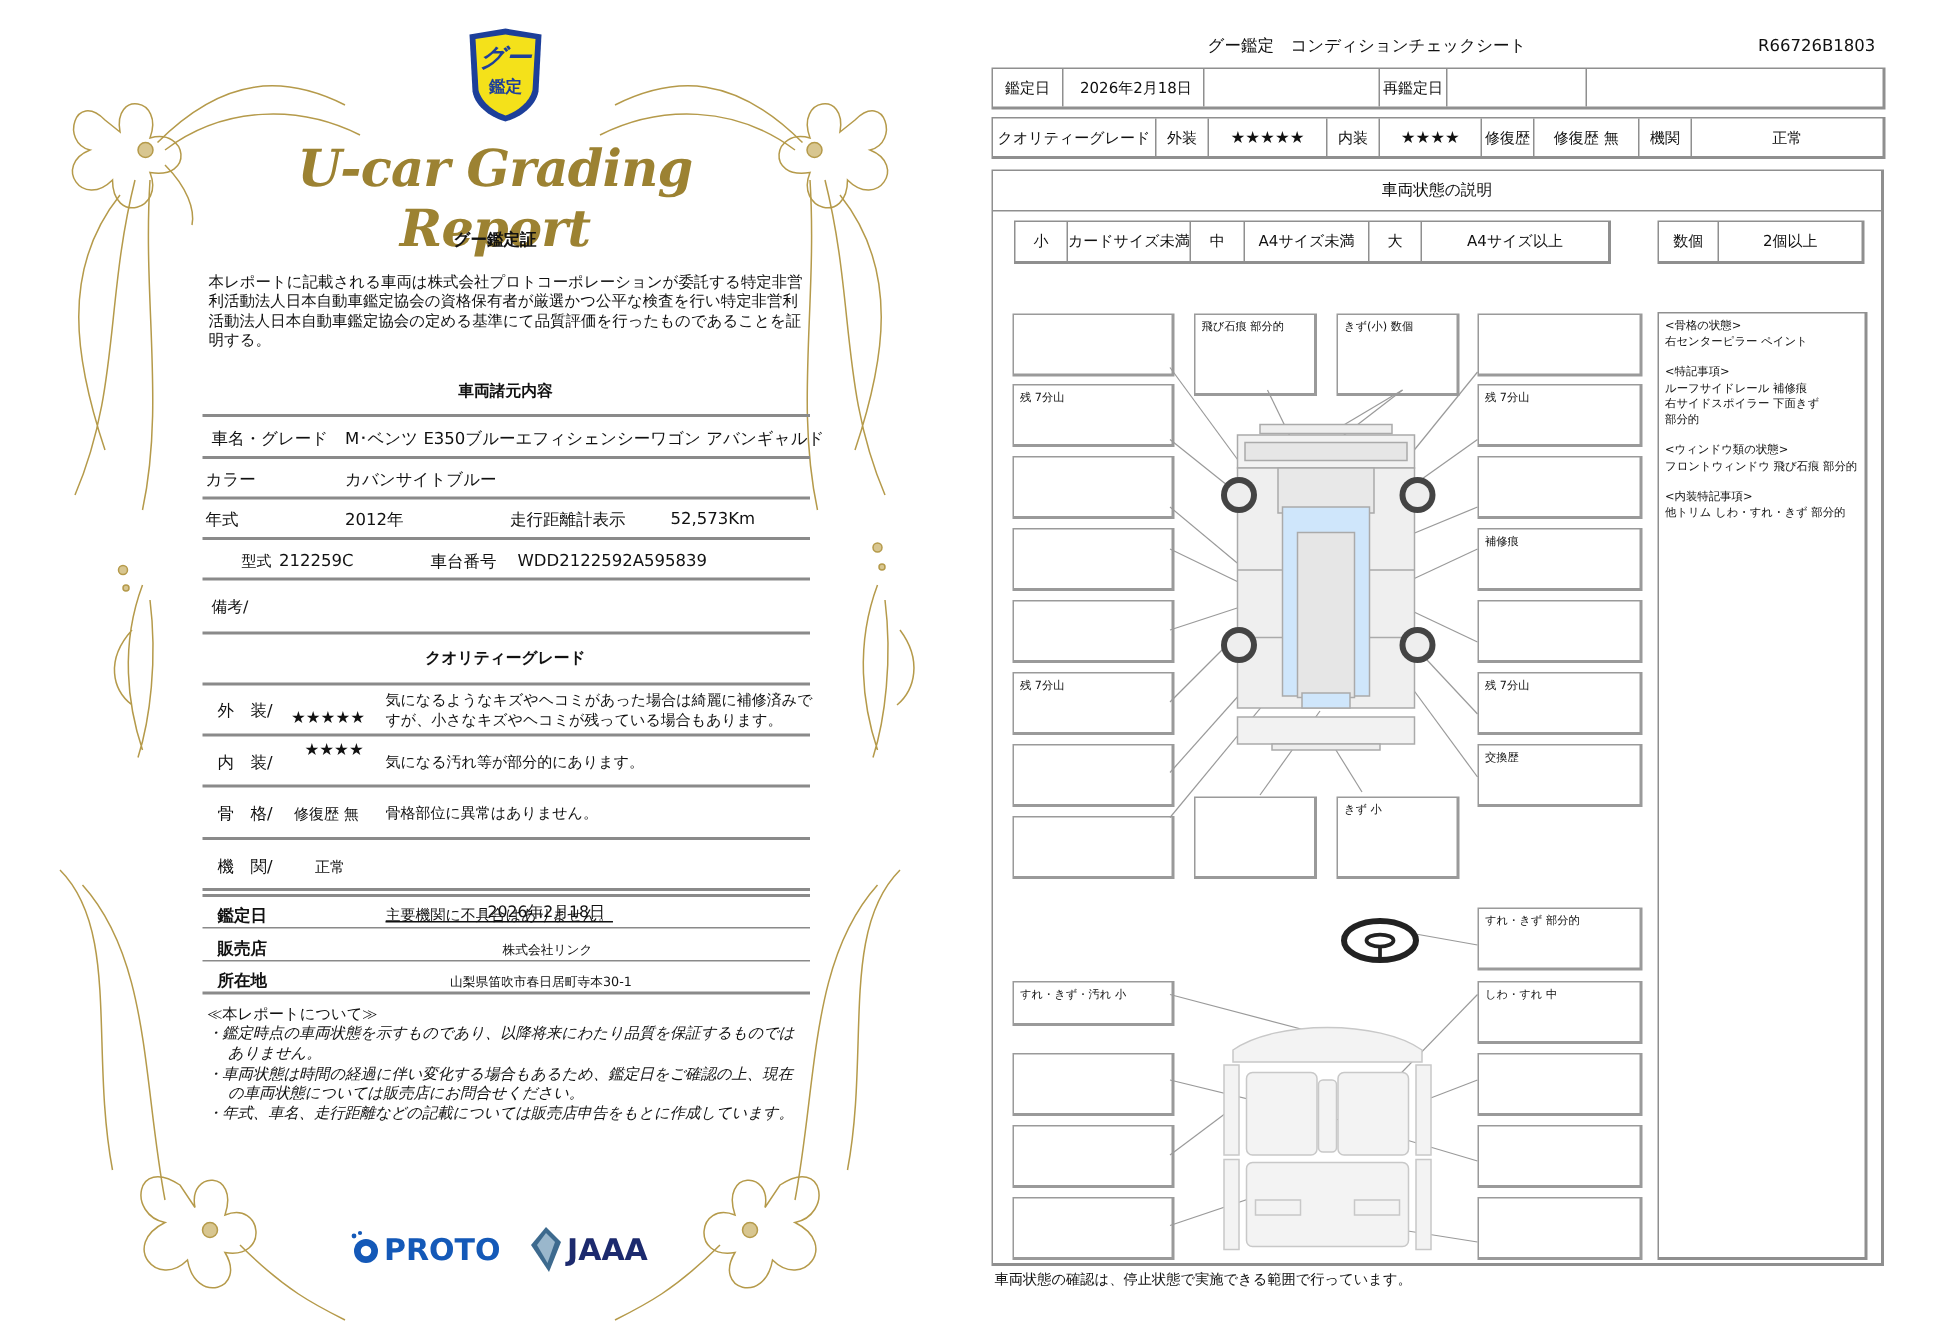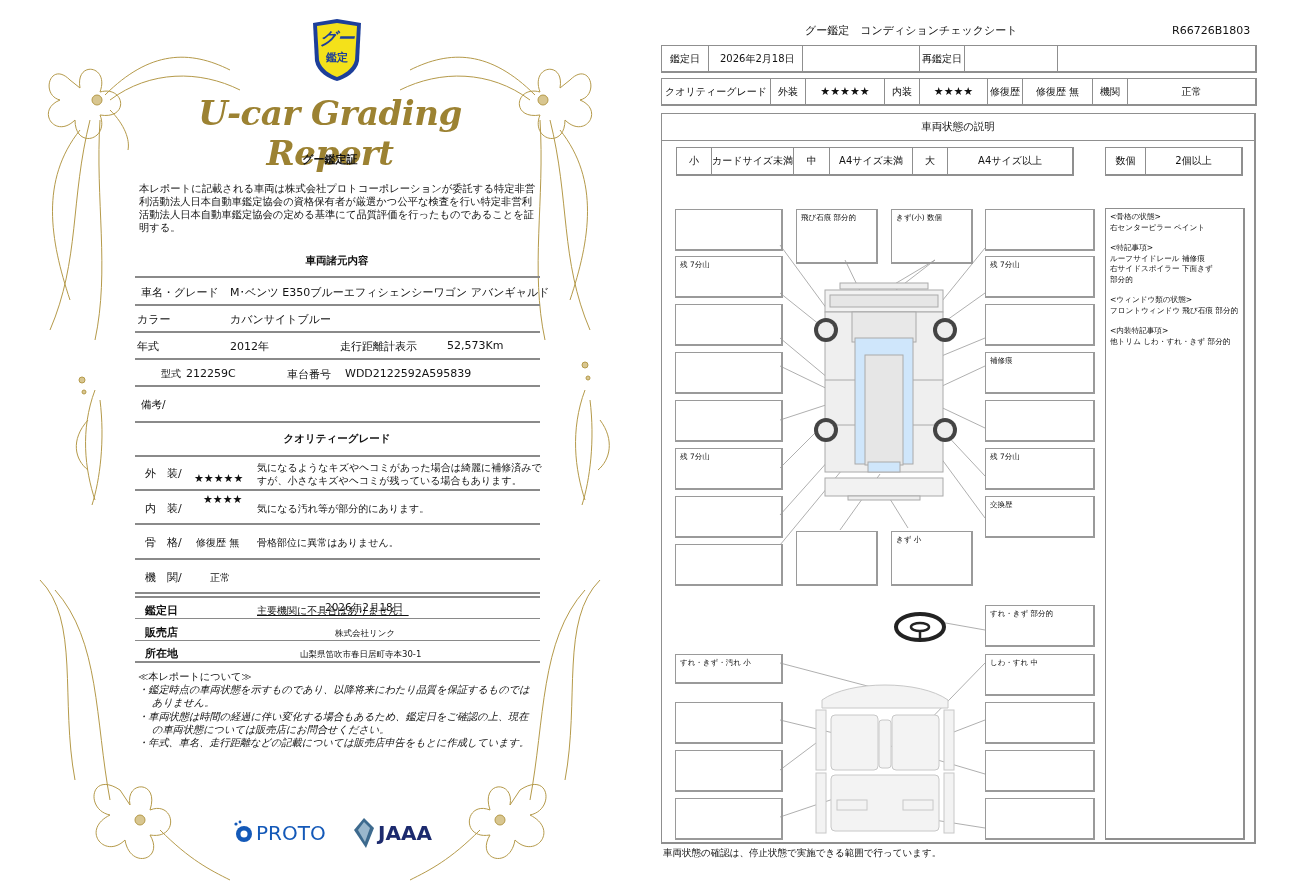--- a/index.html
+++ b/index.html
@@ -186,21 +186,21 @@
 
   <div class="abs logos">
     <span class="abs" style="left:0;top:2px;width:24px;height:24px;">
       <svg width="24" height="24" viewBox="0 0 24 24">
           <circle cx="12" cy="14" r="8" fill="#1459b8"></circle>
           <circle cx="12" cy="14" r="3.5" fill="#fff"></circle>
           <circle cx="4" cy="4" r="1.6" fill="#1459b8"></circle>
           <circle cx="8" cy="2" r="1.4" fill="#1459b8"></circle>
         </svg>
     </span>
-    <span class="abs" style="left:24px;top:3px;font-size:20px;font-weight:normal;color:#1459b8;">PROTO</span>
+    <span class="abs" style="left:24px;top:3px;font-size:20px;font-weight:bold;color:#1459b8;">PROTO</span>
     <span class="abs" style="left:122px;top:0;width:20px;height:30px;">
       <svg width="20" height="30" viewBox="0 0 20 30">
           <path d="M10 0 L20 10 L12 30 L0 12 Z" fill="#3d6a8e"></path>
           <path d="M10 4 L16 10 L11 24 L4 12 Z" fill="#9ab7cc"></path>
         </svg>
     </span>
     <span class="abs" style="left:146px;top:3px;font-size:20px;font-weight:bold;color:#1c2a6e;">JAAA</span>
   </div>
 </div>
 

